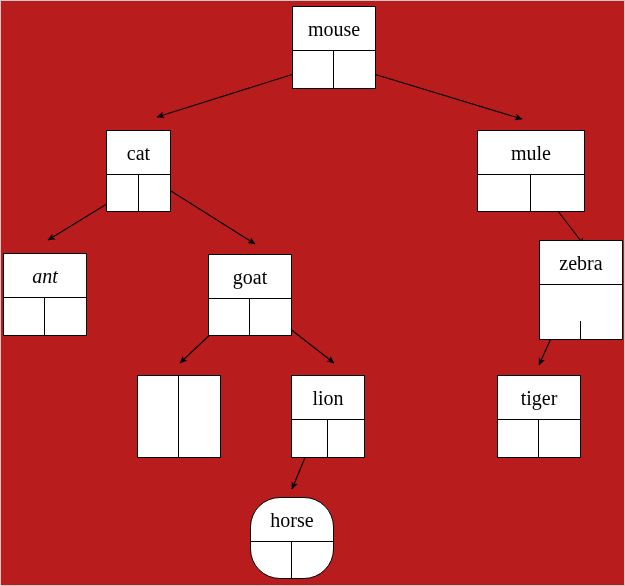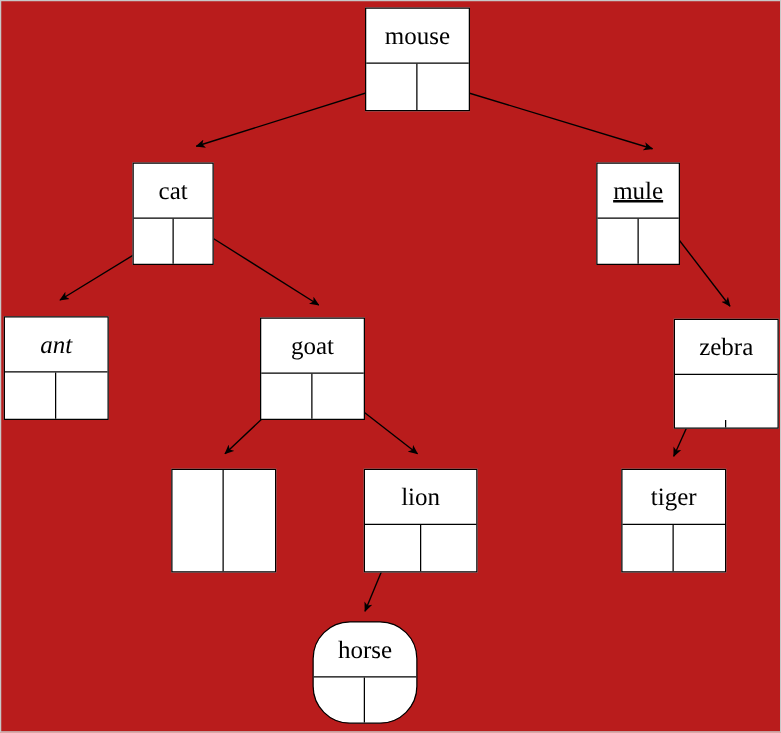--- a/index.html
+++ b/index.html
@@ -90,55 +90,55 @@
           <div class="ptr ptr-right"></div>
         </div>
       </div>
       <div class="node" style="left: 105px; top: 129px; width: 65px; height: 82px;">
         <div class="node-label">cat</div>
         <div class="node-pointers">
           <div class="ptr ptr-left"></div>
           <div class="ptr ptr-right"></div>
         </div>
       </div>
-      <div class="node" style="left: 476px; top: 129px; width: 67px; height: 82px; text-decoration: underline;">
+      <div class="node" style="left: 476px; top: 129px; width: 108px; height: 82px;">
         <div class="node-label">mule</div>
         <div class="node-pointers">
           <div class="ptr ptr-left"></div>
           <div class="ptr ptr-right"></div>
         </div>
       </div>
       <div class="node" style="left: 2px; top: 252px; width: 84px; height: 83px; font-style: italic;">
         <div class="node-label">ant</div>
         <div class="node-pointers">
           <div class="ptr ptr-left"></div>
           <div class="ptr ptr-right"></div>
         </div>
       </div>
       <div class="node" style="left: 207px; top: 253px; width: 84px; height: 82px;">
         <div class="node-label">goat</div>
         <div class="node-pointers">
           <div class="ptr ptr-left"></div>
           <div class="ptr ptr-right"></div>
         </div>
       </div>
-      <div class="node" style="left: 538px; top: 254px; width: 84px; height: 88px; gap: 36px;">
+      <div class="node" style="left: 538px; top: 239px; width: 84px; height: 100px; gap: 36px;">
         <div class="node-label">zebra</div>
         <div class="node-pointers">
           <div class="ptr ptr-left"></div>
           <div class="ptr ptr-right"></div>
         </div>
       </div>
       <div class="node" style="left: 136px; top: 374px; width: 84px; height: 83px;">
         <div class="node-pointers">
           <div class="ptr ptr-left"></div>
           <div class="ptr ptr-right"></div>
         </div>
       </div>
-      <div class="node" style="left: 290px; top: 374px; width: 91px; height: 83px;">
+      <div class="node" style="left: 290px; top: 374px; width: 74px; height: 83px;">
         <div class="node-label">lion</div>
         <div class="node-pointers">
           <div class="ptr ptr-left"></div>
           <div class="ptr ptr-right"></div>
         </div>
       </div>
       <div class="node" style="left: 496px; top: 374px; width: 84px; height: 83px; justify-content: space-between;">
         <div class="node-label">tiger</div>
         <div class="node-pointers">
           <div class="ptr ptr-left"></div>

